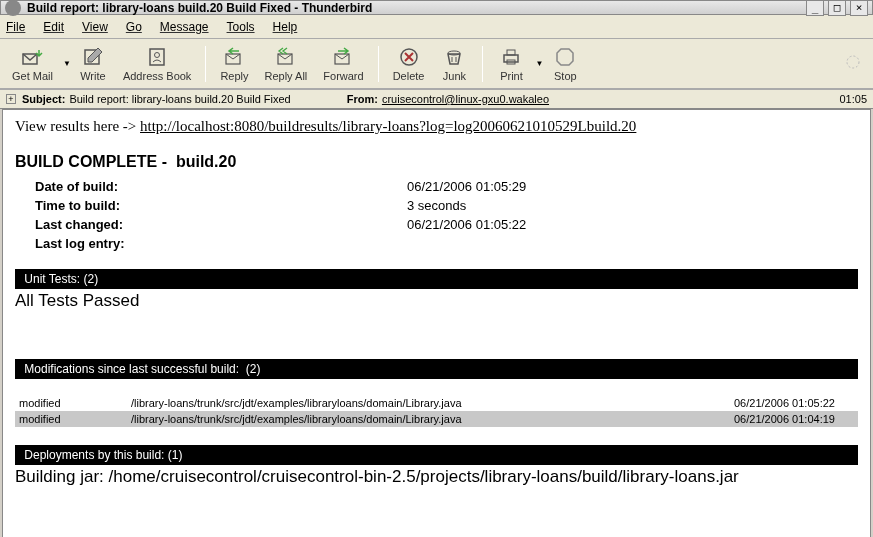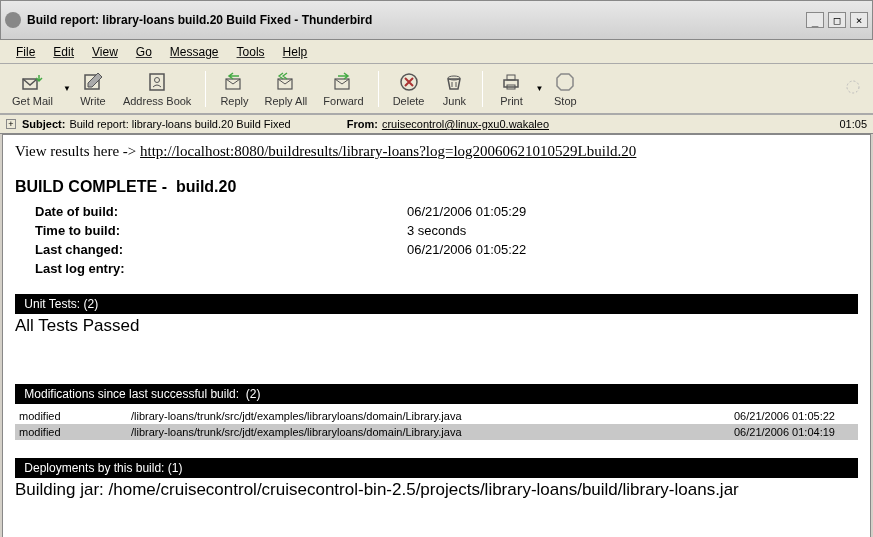--- a/index.html
+++ b/index.html
@@ -7,21 +7,21 @@
   font-family: Arial, Helvetica, sans-serif;
   font-size: 12px;
   background: #d4d0c8;
   width: 873px;
   height: 537px;
   overflow: hidden;
 }
 .titlebar {
   background: linear-gradient(#e8e8e8, #d0d0d0);
   border: 1px solid #888;
-  height: 40px;
+  height: 15px;
   display: flex;
   align-items: center;
   padding: 0 4px;
   font-size: 12px;
 }
 .titlebar .app-icon {
   width: 16px; height: 16px;
   background: #888;
   border-radius: 50%;
   margin-right: 6px;
@@ -34,21 +34,21 @@
   background: #e8e8e8;
   display: flex; align-items: center; justify-content: center;
   font-size: 11px; font-family: monospace;
 }
 .menubar {
   background: #ece9d8;
   border-bottom: 1px solid #aaa;
   height: 24px;
   display: flex;
   align-items: center;
-  padding: 0 16px;
+  padding: 0 6px;
   gap: 18px;
 }
 .menubar span { text-decoration: underline; text-decoration-color: #333; }
 .toolbar {
   background: #ece9d8;
   border-bottom: 1px solid #aaa;
   height: 50px;
   display: flex;
   align-items: center;
   padding: 0 4px;
@@ -116,21 +116,21 @@
   color: #fff;
   font-family: Liberation Sans, sans-serif;
   font-size: 12px;
   padding: 3px 6px;
   margin-top: 18px;
 }
 .section-body {
   font-family: Arial; font-size: 17px;
   margin-top: 2px;
 }
-.mod-table { width: 100%; border-collapse: collapse; font-family: Arial; font-size: 11px; margin-top: 4px; }
+.mod-table { width: 100%; border-collapse: collapse; font-family: Arial; font-size: 11px; margin-top: 16px; }
 .mod-table tr:nth-child(2) { background: #c8c8c8; }
 .mod-table td { padding: 2px 4px; }
 .mod-table td:first-child { width: 112px; }
 .mod-table td:last-child { width: 128px; text-align: left; }
 .statusbar {
   height: 20px;
   background: #ece9d8;
   border-top: 1px solid #aaa;
   display: flex;
   align-items: center;

